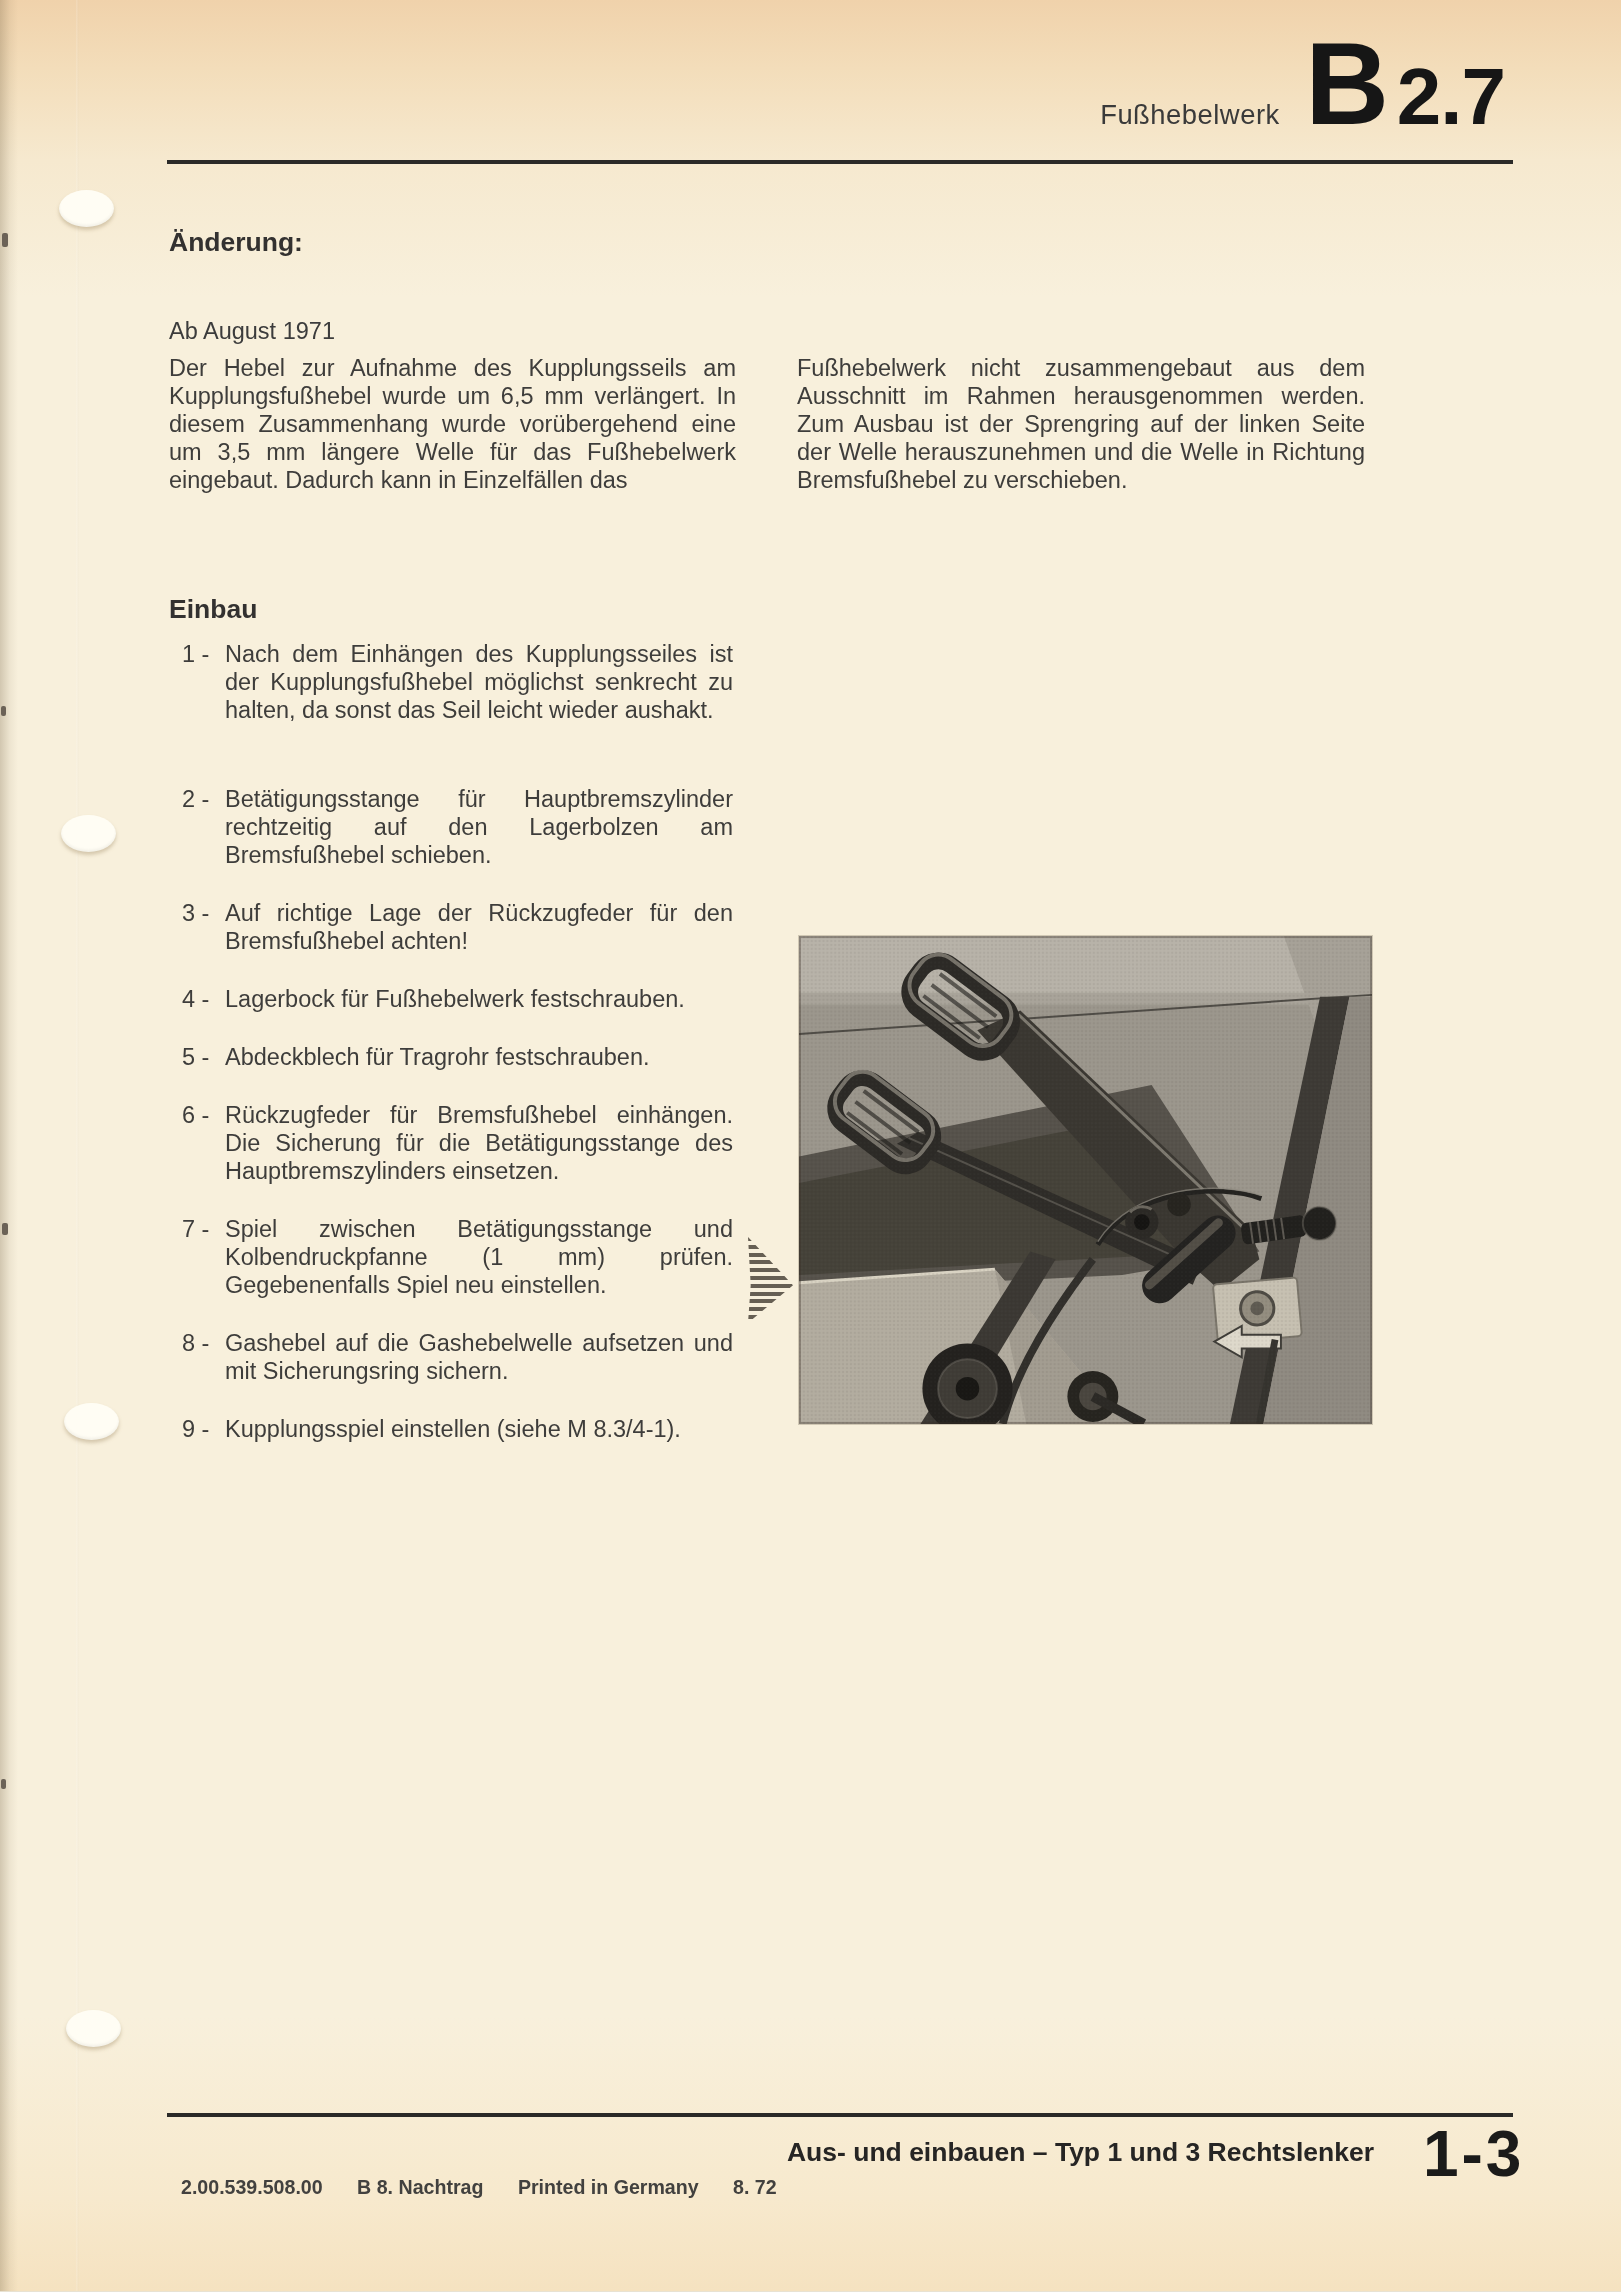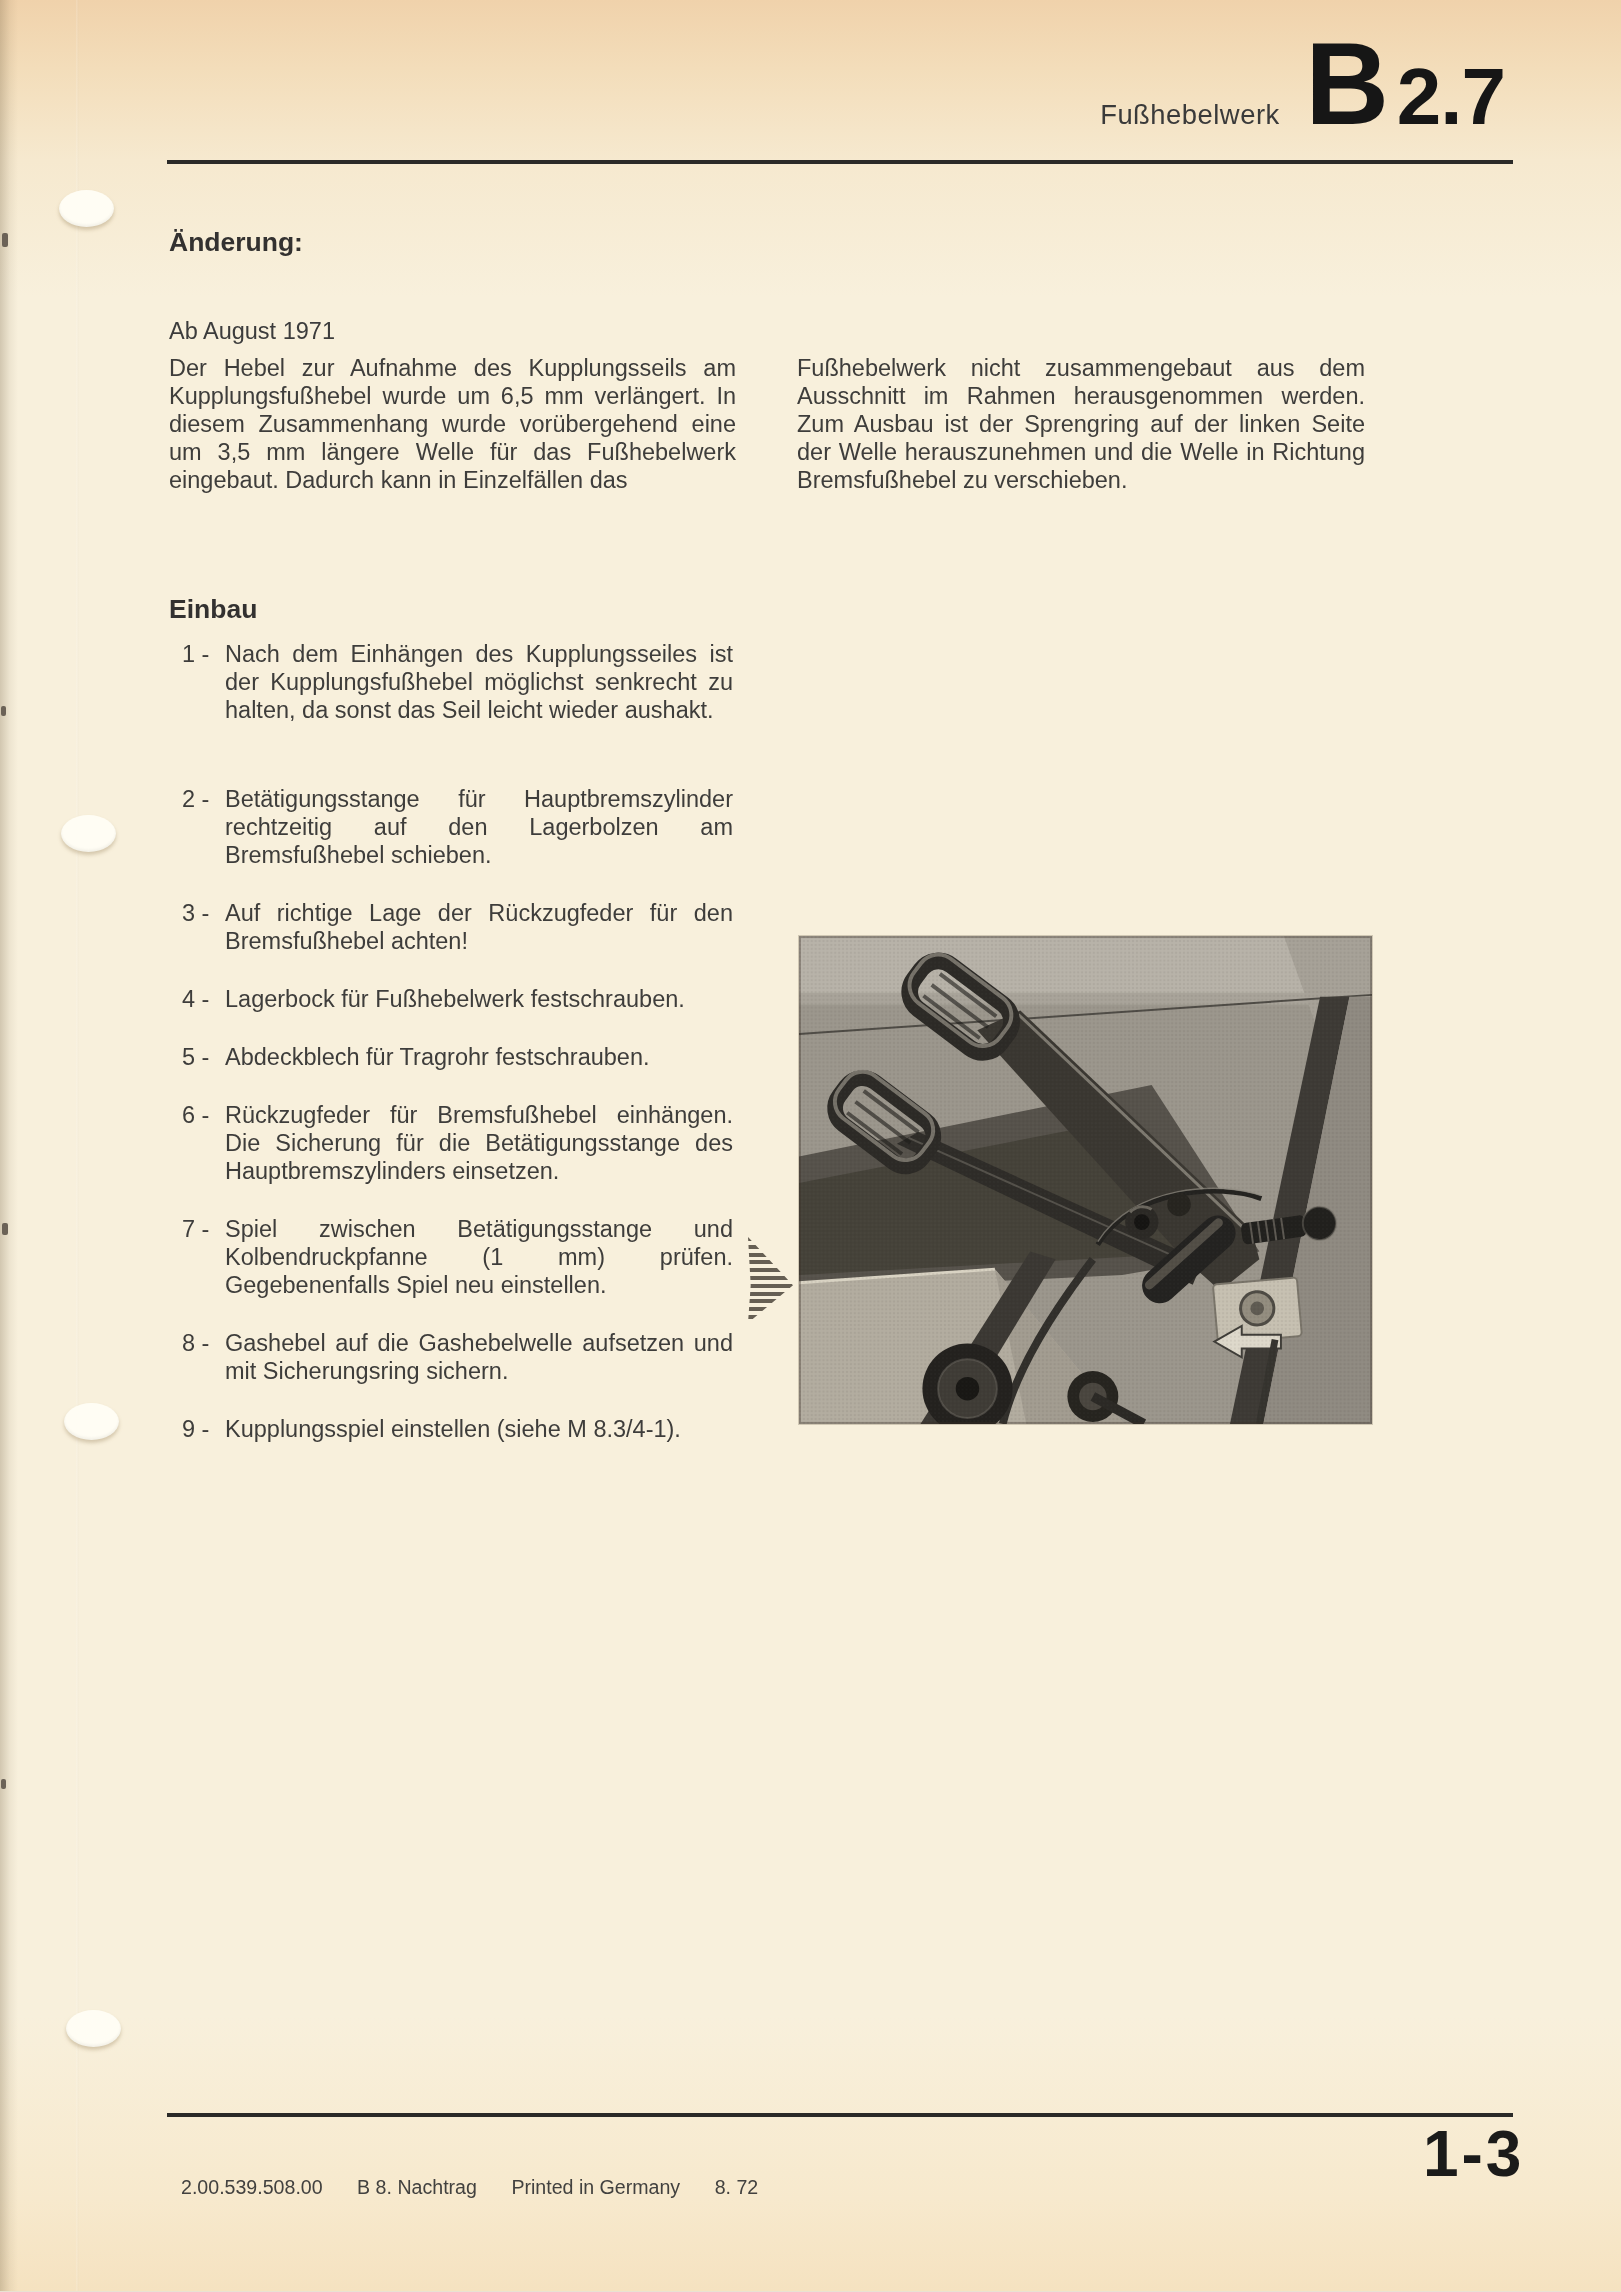--- a/index.html
+++ b/index.html
@@ -70,21 +70,21 @@
   
   .footer-title{
     position:absolute;left:686px;top:2137px;width:688px;
     font-size:26.5px;font-weight:bold;color:#262524;text-align:right;
   }
   .footer-page{
     position:absolute;left:1423px;top:2117px;
     font-size:64px;font-weight:bold;color:#1b1b1a;letter-spacing:2.9px;
   }
   .imprint{position:absolute;left:181px;top:2176px;font-size:19.6px;color:#42413f;}
-  .imprint span{margin-right:29px;}
+  .imprint span{margin-right:29px;font-weight:bold;}
   .imprint span:last-child{margin-right:12px;}
 </style>
 </head>
 <body>
 
 <div class="page">
 
   <div class="scan-edge"></div>
   <div class="crease"></div>
   <div class="scan-speck" style="left:2px;top:233px;width:5.9px;height:13.7px;"></div>
@@ -230,20 +230,21 @@
       <circle cx="300" cy="470" r="14" fill="#4a463f"></circle>
       <path d="M300,470 L352,498" stroke="#2b2925" stroke-width="10"></path>
       <path d="M486,412 L470,498" stroke="#35332e" stroke-width="7"></path>
 
       <rect width="585" height="498" fill="url(#ht)" opacity="0.5"></rect>
       <rect x="1" y="1" width="583" height="496" fill="none" stroke="rgba(60,50,40,0.35)" stroke-width="2"></rect>
     </svg>
   </div>
 
   <div class="rule rule-bottom"></div>
+  <div class="footer-title">Aus- und einbauen – Typ 1 und 3 Rechtslenker</div>
   <div class="footer-page">1-3</div>
   <div class="imprint">
     <span>2.00.539.508.00</span>
     <span>B 8. Nachtrag</span>
     <span>Printed in Germany</span>
     <span>8. 72</span>
   </div>
 
 </div>
 

